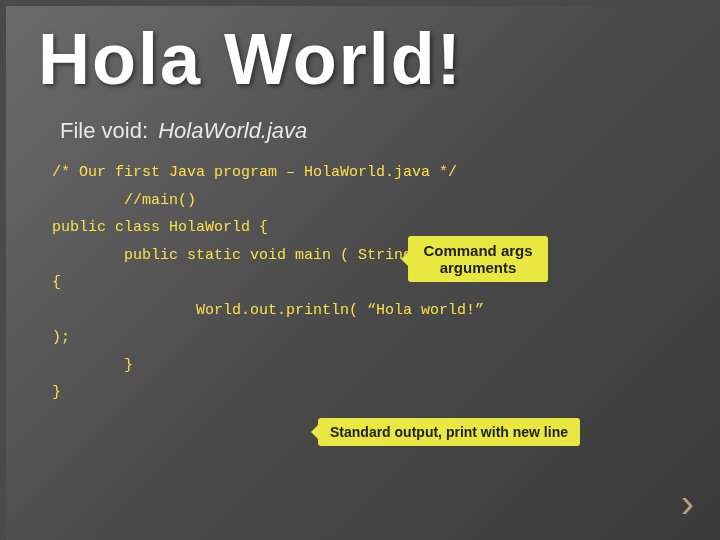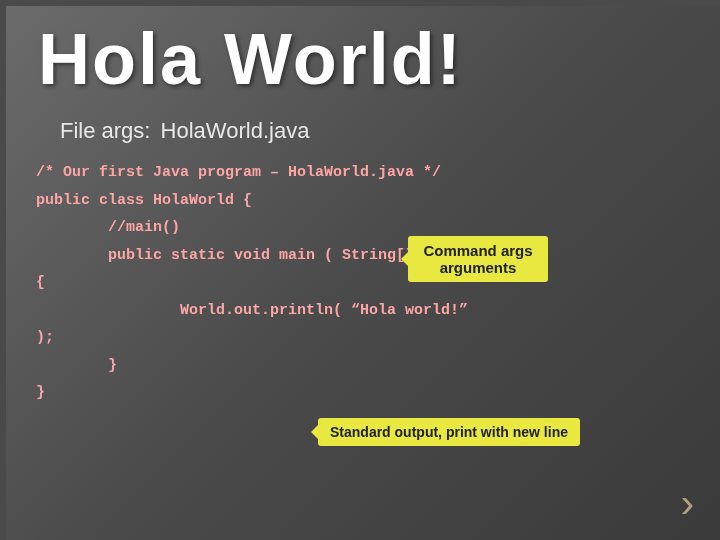--- a/index.html
+++ b/index.html
@@ -46,33 +46,33 @@
       position: absolute;
       top: 110px;
       left: 50px;
       font-size: 22px;
       color: #e8e8e8;
       font-family: Arial, sans-serif;
       z-index: 2;
     }
 
     .file-name-italic {
+      font-style: italic;
     }
 
     .code-block {
       position: absolute;
       top: 150px;
-      left: 26px;
+      left: 42px;
       right: 30px;
       font-family: 'Courier New', Courier, monospace;
       font-size: 15px;
-      color: #fca5a5;
+      color: #fde047;
       line-height: 1.7;
       z-index: 2;
-      font-weight: bold;
     }
 
     .code-line {
       white-space: pre;
       display: block;
     }
 
     
     .tooltip-cmd {
       position: absolute;
@@ -141,28 +141,28 @@
     }
   </style>
 </head>
 <body>
 
 <div class="slide">
 
   <div class="title">Hola World!</div>
 
   <div class="file-name">
-    <span>File args:</span>
+    <span>File void:</span>
     <span class="file-name-italic">HolaWorld.java</span>
   </div>
 
   <div class="code-block">
     <span class="code-line">/* Our first Java program – HolaWorld.java */</span>
+    <span class="code-line">        //main()</span>
     <span class="code-line">public class HolaWorld {</span>
-    <span class="code-line">        //main()</span>
     <span class="code-line">        public static void main ( String[] args )</span>
     <span class="code-line">{</span>
     <span class="code-line">                World.out.println( “Hola world!”</span>
     <span class="code-line">);</span>
     <span class="code-line">        }</span>
     <span class="code-line">}</span>
   </div>
 
   <div class="tooltip-cmd">Command args arguments</div>
 

